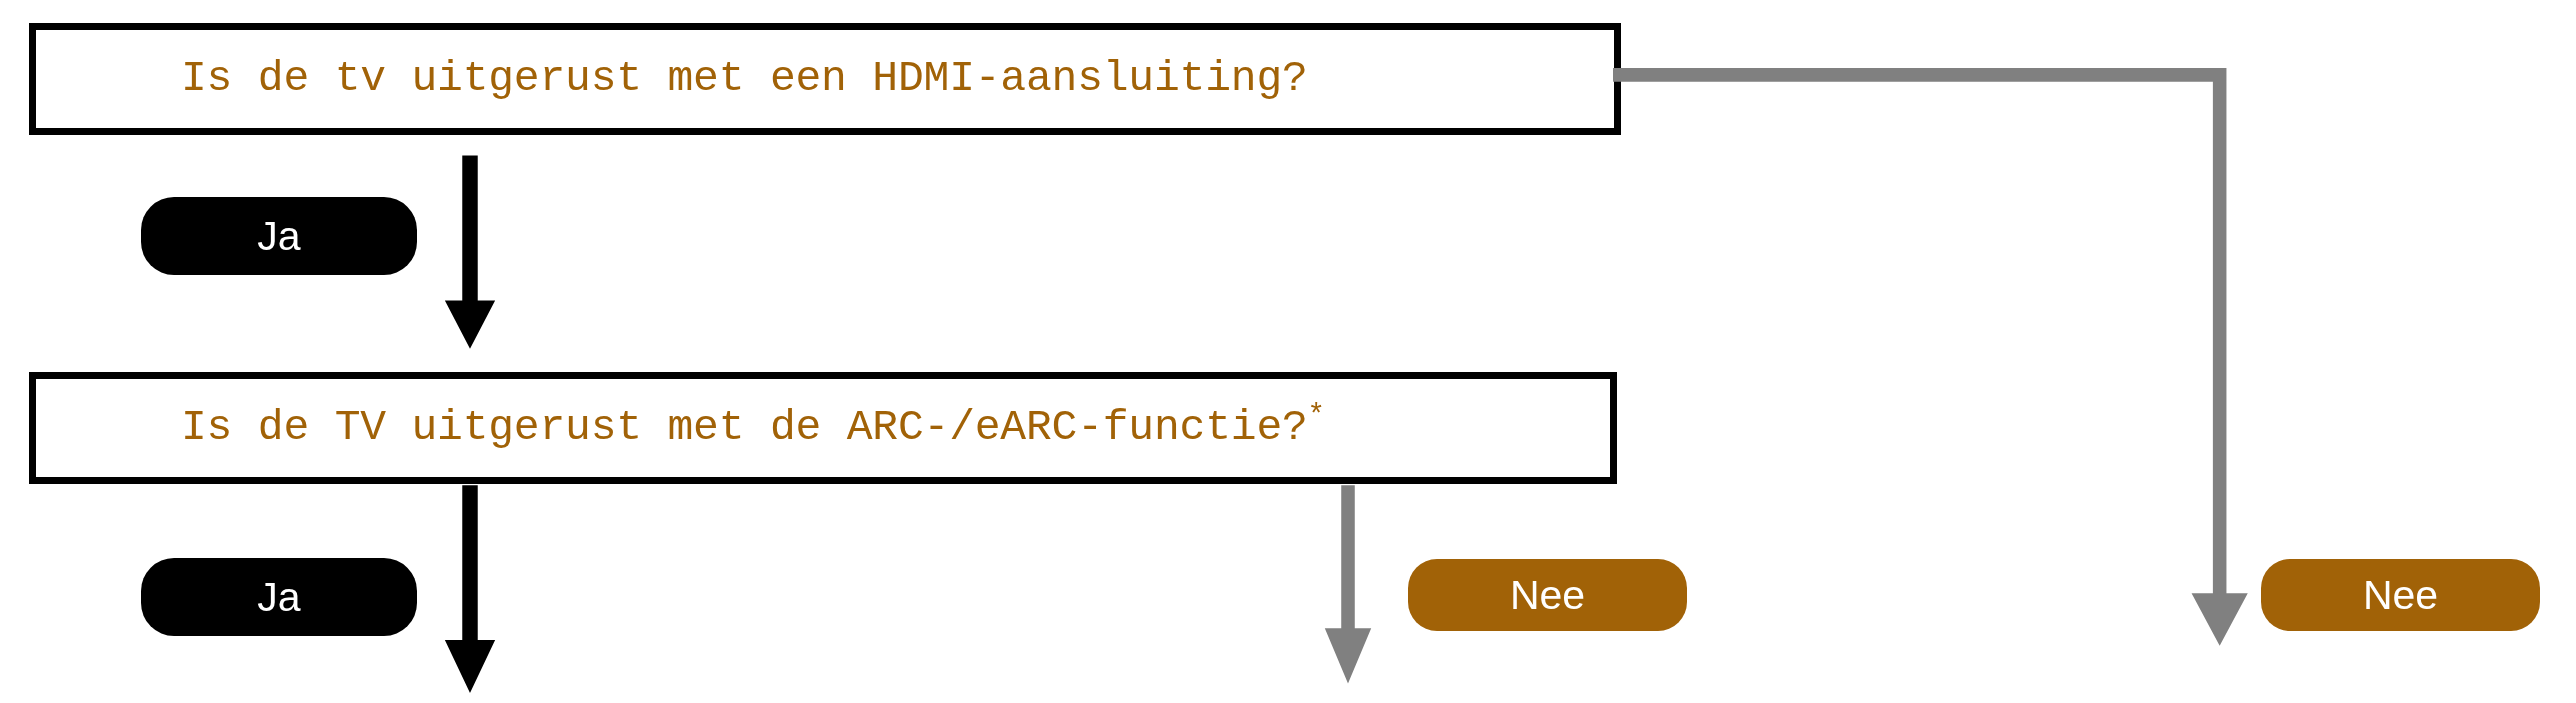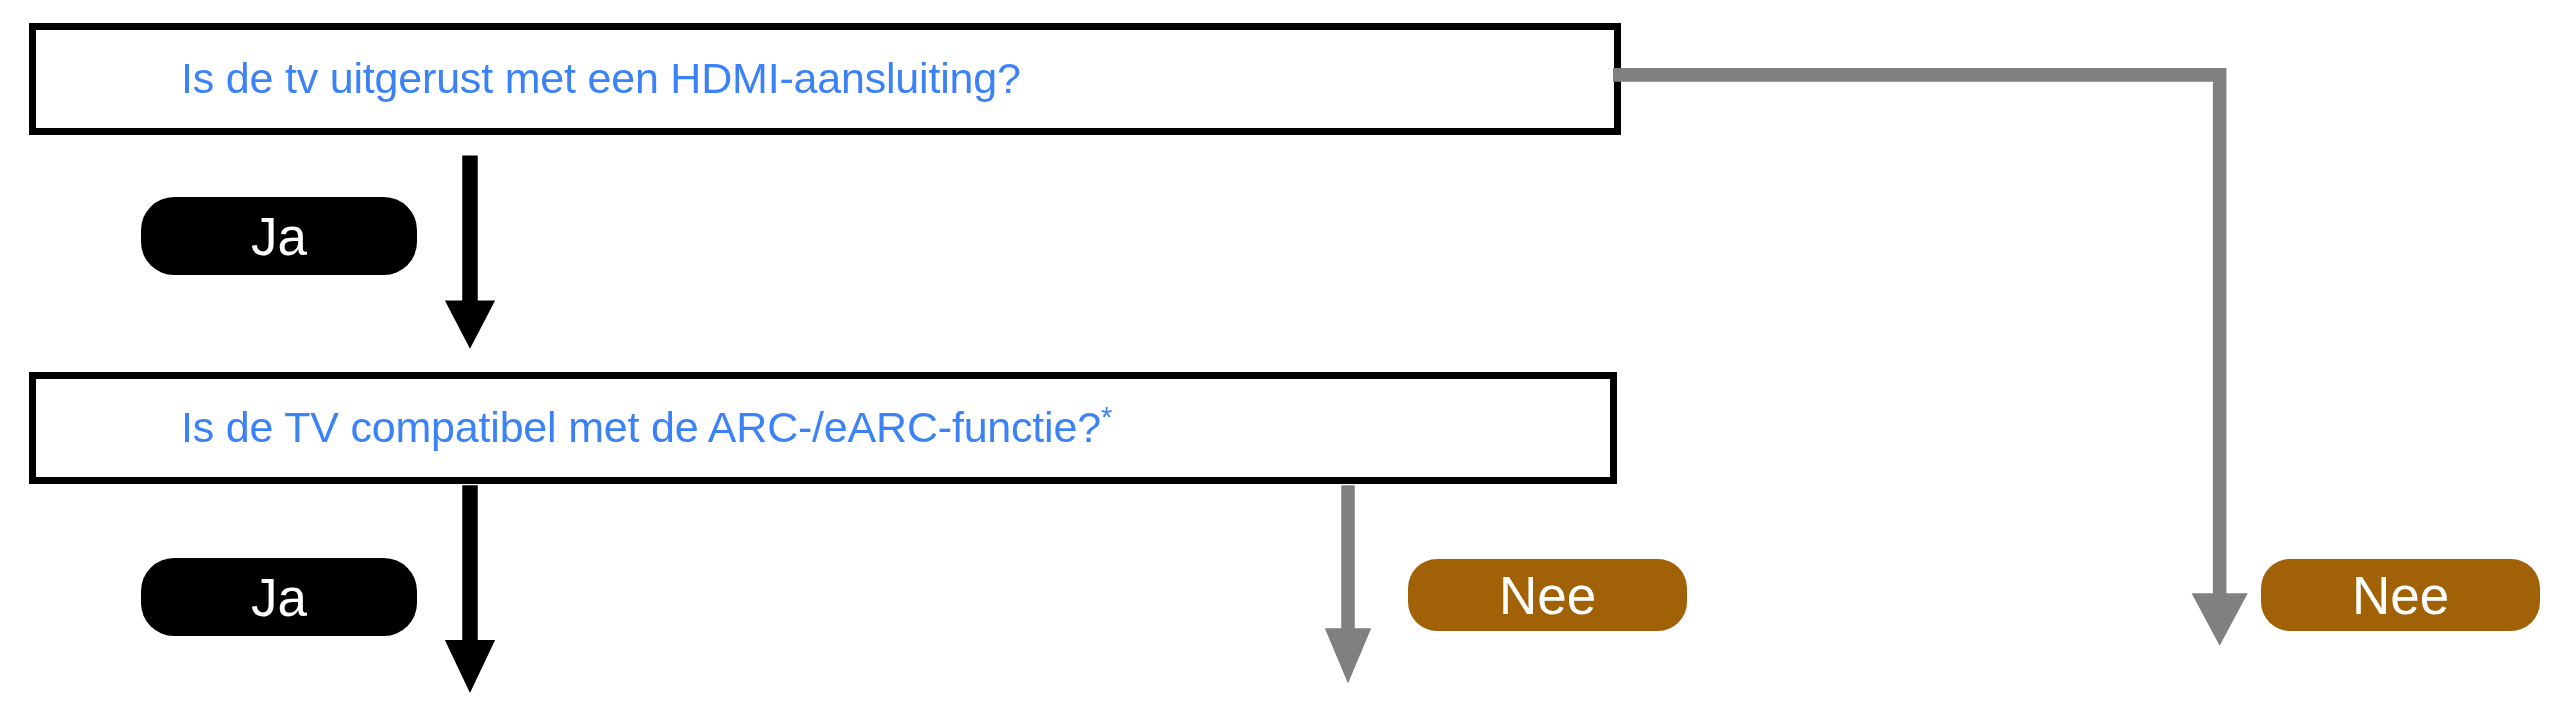--- a/index.html
+++ b/index.html
@@ -23,23 +23,24 @@
     position: absolute;
     box-sizing: border-box;
     background: #ffffff;
     border: 7.8px solid #000000;
     display: flex;
     align-items: center;
   }
   .decision-box-label {
     font-size: 43px;
     line-height: 1.1;
-    color: #3b82f6;
+    color: #a16207;
     white-space: nowrap;
     letter-spacing: -0.2px;
+    font-family: Liberation Mono, monospace;
   }
   .decision-box-label .footnote-marker {
     font-size: 29px;
     vertical-align: super;
     line-height: 0;
   }
 
   #box-hdmi {
     left: 29px;
     top: 23px;
@@ -56,21 +57,21 @@
   }
 
   
   .badge {
     position: absolute;
     box-sizing: border-box;
     display: flex;
     align-items: center;
     justify-content: center;
     color: #ffffff;
-    font-size: 53px;
+    font-size: 41px;
     border-radius: 33px;
   }
   .badge-yes { background: #000000; }
   .badge-no  { background: #a16207; }
 
   #badge-ja-1 {
     left: 141px;
     top: 197px;
     width: 276px;
     height: 78px;
@@ -112,21 +113,21 @@
 <div id="flowchart">
 
   <div class="decision-box" id="box-hdmi">
     <span class="decision-box-label">
       <span>Is de tv uitgerust met een HDMI-aansluiting?</span><span class="footnote-marker"></span>
     </span>
   </div>
 
   <div class="decision-box" id="box-arc">
     <span class="decision-box-label">
-      <span>Is de TV compatibel met de ARC-/eARC-functie?</span><span class="footnote-marker">*</span>
+      <span>Is de TV uitgerust met de ARC-/eARC-functie?</span><span class="footnote-marker">*</span>
     </span>
   </div>
 
   <svg class="arrow-svg" id="arrow-hdmi-yes" width="58" height="199" viewBox="0 0 60 205">
     <path d="M 22 0 L 38 0 L 38 150 L 56 150 L 30 200 L 4 150 L 22 150 Z" fill="#000000"></path>
   </svg>
 
   <svg class="arrow-svg" id="arrow-arc-yes" width="58" height="219" viewBox="0 0 60 226">
     <path d="M 22 0 L 38 0 L 38 160 L 56 160 L 30 215 L 4 160 L 22 160 Z" fill="#000000"></path>
   </svg>

